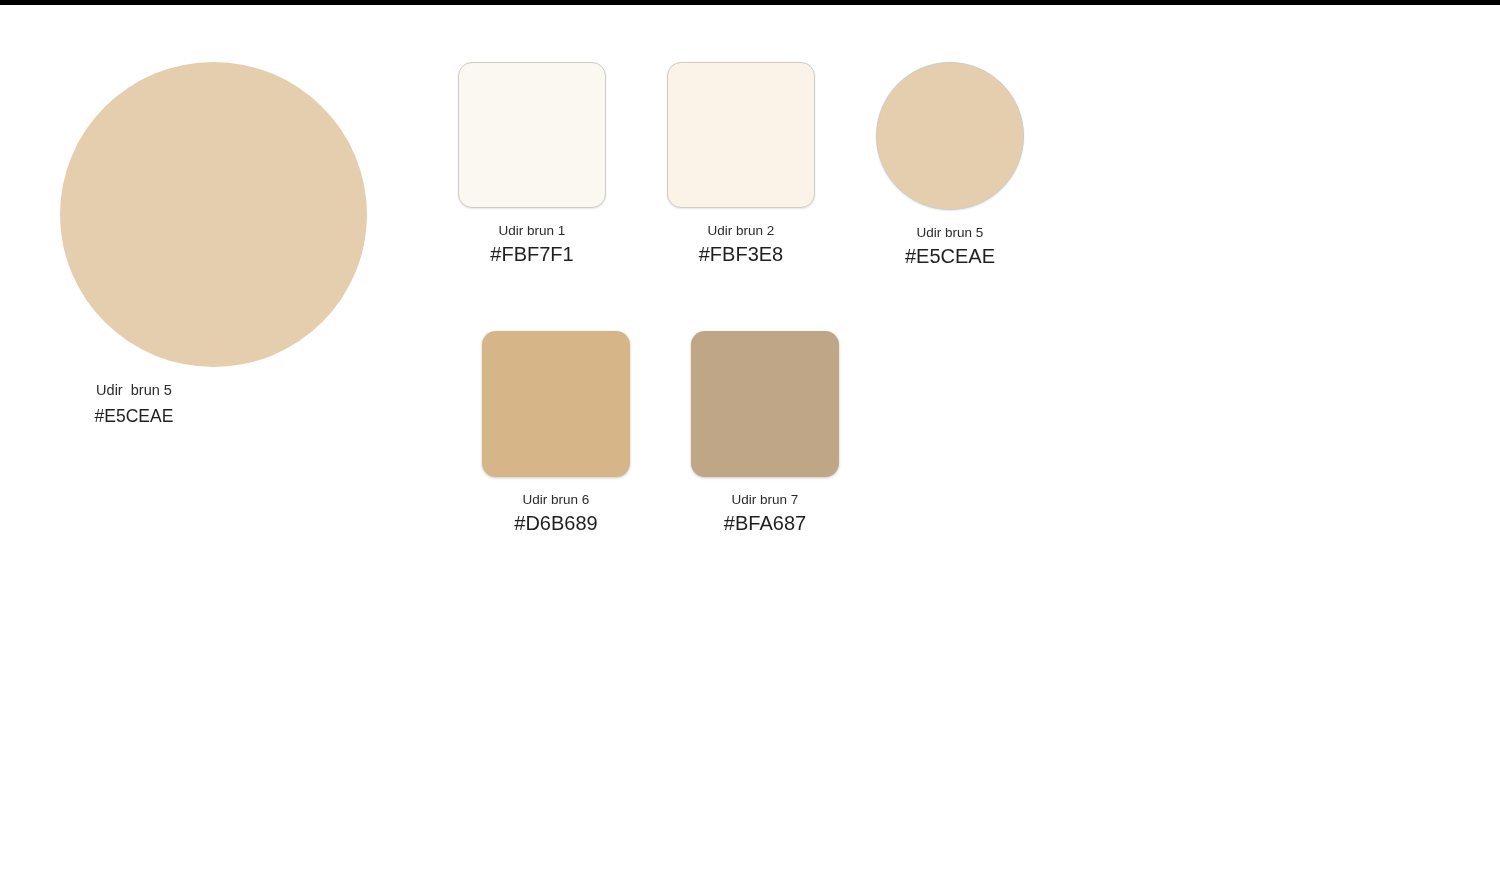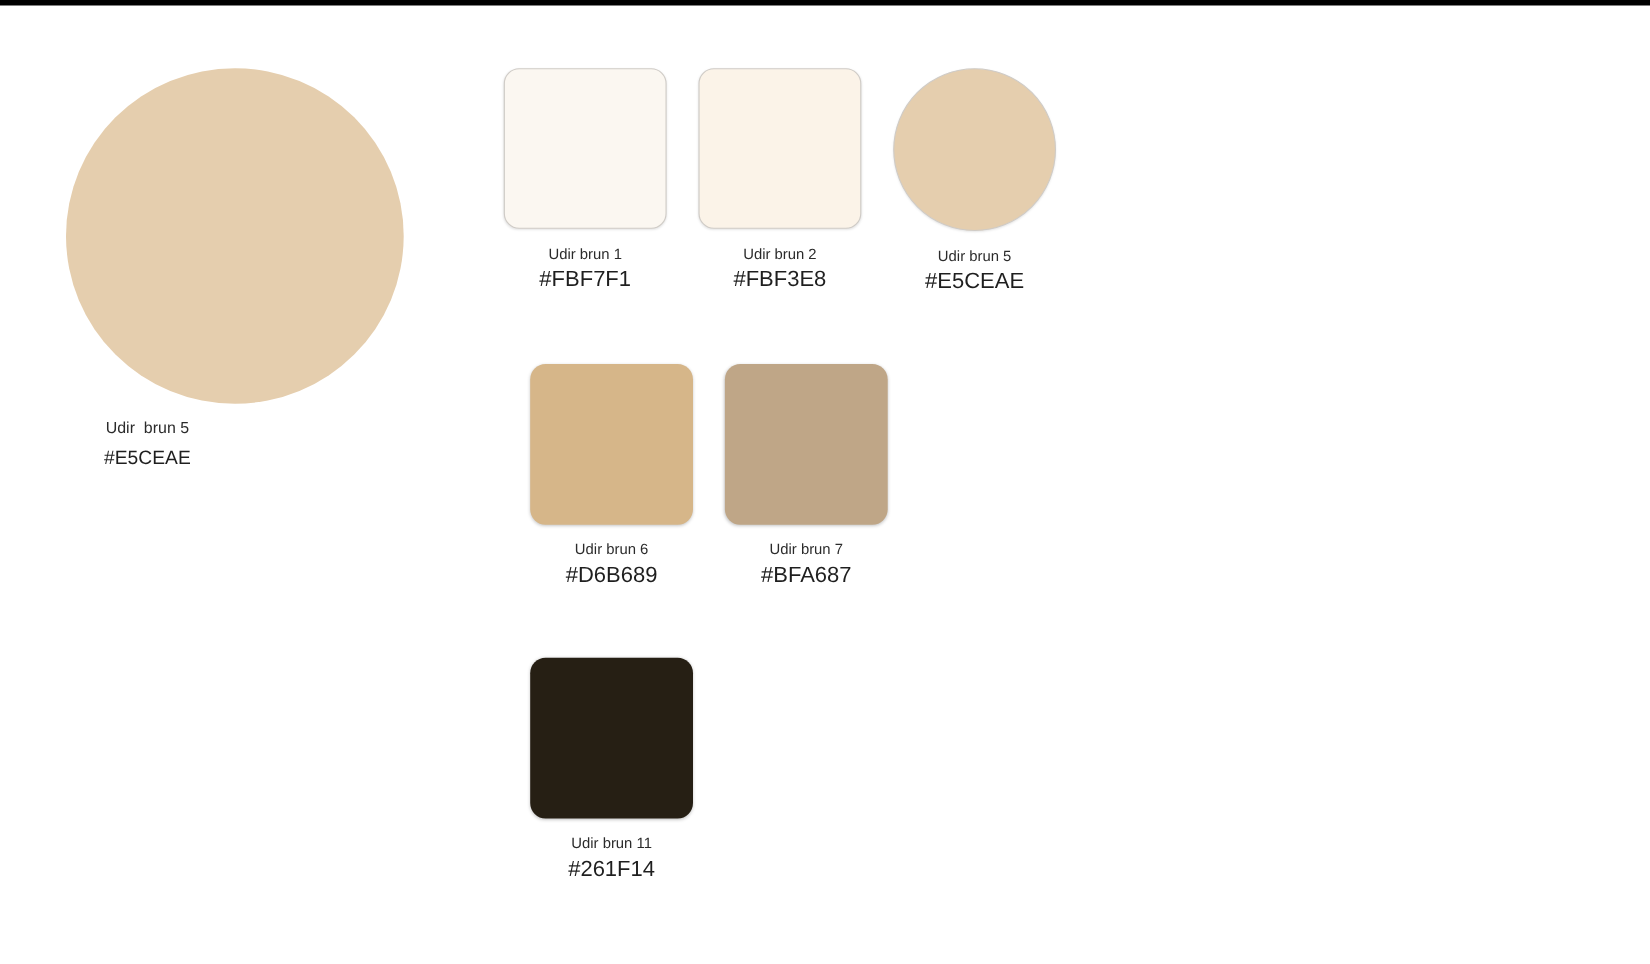--- a/index.html
+++ b/index.html
@@ -54,21 +54,21 @@
 
   
   .grid {
     position: absolute;
     left: 458px;
     top: 62px;
     width: 982px;
   }
   .grid-row {
     display: flex;
-    gap: 29px;
+    gap: 61px;
   }
   .grid-row + .grid-row {
     margin-top: 63px;
     margin-left: 24px;
   }
   .swatch-cell {
     width: 148px;
   }
   .swatch-chip {
     width: 148px;
@@ -163,24 +163,15 @@
           </div>
         </div>
         <div class="swatch-cell">
           <div class="swatch-chip" style="background: rgb(191, 166, 135);"></div>
           <div class="swatch-caption">
             <div class="swatch-name">Udir brun 7</div>
             <div class="swatch-hex">#BFA687</div>
           </div>
         </div>
       </div>
-      <div class="grid-row">
-        <div class="swatch-cell">
-          <div class="swatch-chip" style="background: rgb(38, 31, 20);"></div>
-          <div class="swatch-caption">
-            <div class="swatch-name">Udir brun 11</div>
-            <div class="swatch-hex">#261F14</div>
-          </div>
-        </div>
-      </div>
     </div>
 
 </div>
 
 </body></html>

